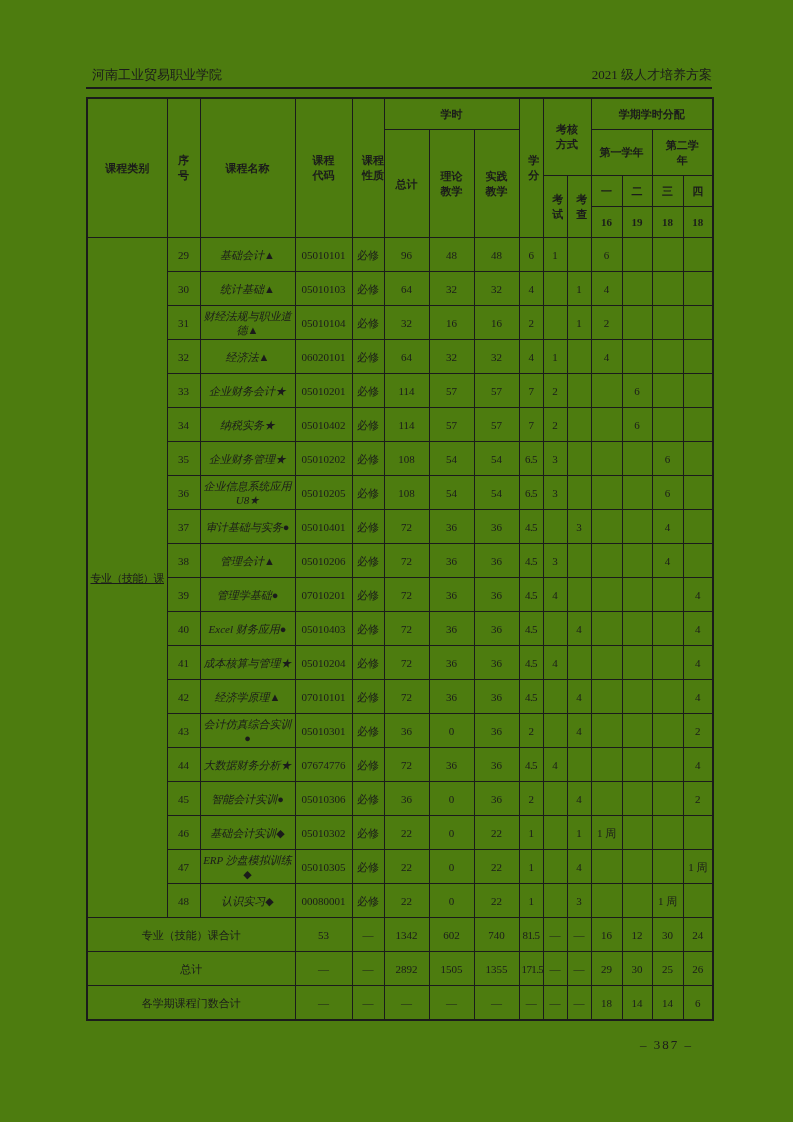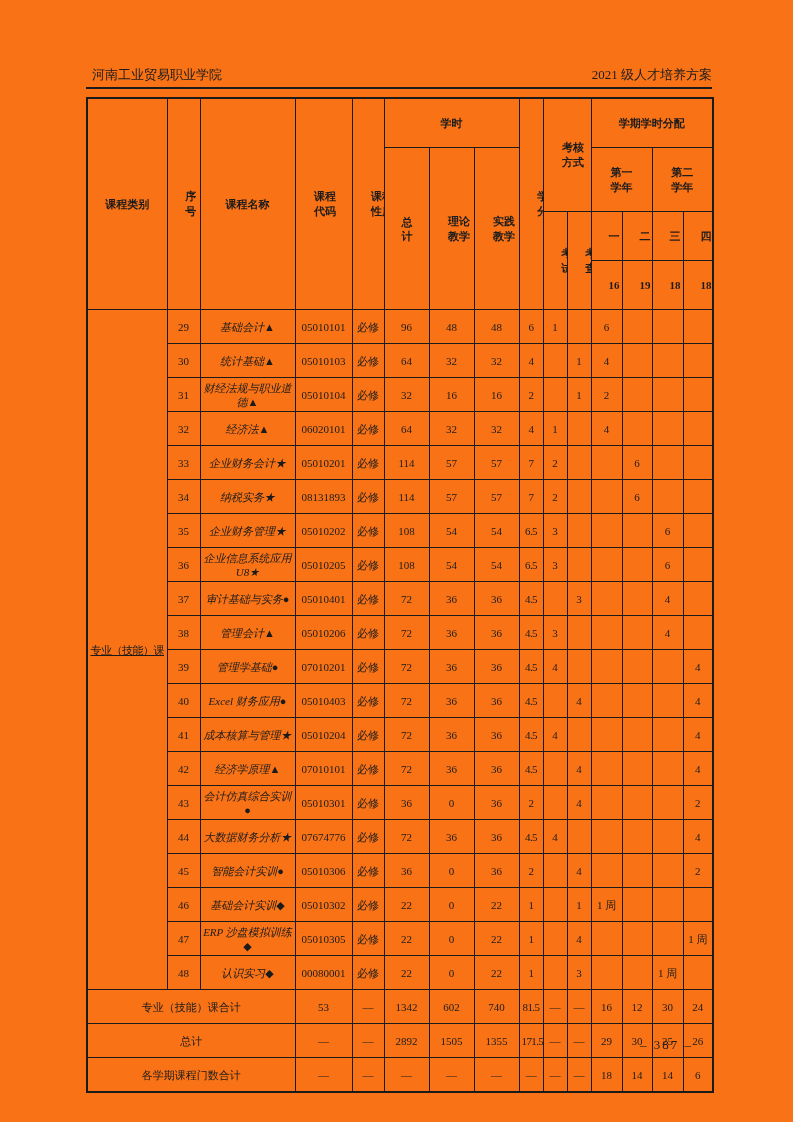--- a/index.html
+++ b/index.html
@@ -1,19 +1,19 @@
 <!DOCTYPE html>
 <html><head>
 <meta charset="utf-8">
 <style>
   html,body{margin:0;padding:0;background:#e8e8e8;}
   .page{
     position:relative;
     width:793px;height:1122px;
-    background:#f97316;
+    background:#4d7c0f;
     font-family:"Liberation Serif","DejaVu Serif",serif;
     color:#1b1b1b;
     overflow:hidden;
     margin:0 auto;
   }
   .page-header{
     position:absolute;left:92px;top:66px;width:620px;
     display:flex;justify-content:space-between;
     font-size:13px;line-height:18px;
   }
@@ -27,21 +27,21 @@
     border-collapse:collapse;table-layout:fixed;
     border:2px solid #1b1b1b;
   }
   .course-table th,.course-table td{
     border:1px solid #1b1b1b;
     text-align:center;vertical-align:middle;
     font-size:11px;line-height:1.3;
     padding:1px 2px;
     overflow:hidden;
   }
-  .course-table thead th{font-weight:600;padding:17px;}
+  .course-table thead th{font-weight:600;padding:8px;}
   .course-table thead tr{height:27px;}
   .course-table tbody tr{height:34px;}
   .wrap1{display:inline-block;width:1.15em;line-height:1.35;text-align:center;}
   .wrap2{display:inline-block;width:2.25em;line-height:1.35;}
   .name-cell{text-align:left;padding:1px 3px;font-style:italic;}
   .cat-cell{white-space:nowrap;padding:0;font-size:11px;letter-spacing:-0.5px;text-decoration:underline;}
   .tight{font-size:10px;letter-spacing:-0.6px;padding:1px 0;}
   .summary-label{font-size:11px;}
   .page-footer{
     position:absolute;top:1037px;right:100px;
@@ -189,21 +189,21 @@
           <td>2</td>
           <td></td>
           <td></td>
           <td>6</td>
           <td></td>
           <td></td>
         </tr>
         <tr>
           <td>34</td>
           <td class="name-cell">纳税实务★</td>
-          <td>08131893</td>
+          <td>05010402</td>
           <td>必修</td>
           <td>114</td>
           <td>57</td>
           <td>57</td>
           <td class="tight">7</td>
           <td>2</td>
           <td></td>
           <td></td>
           <td>6</td>
           <td></td>

